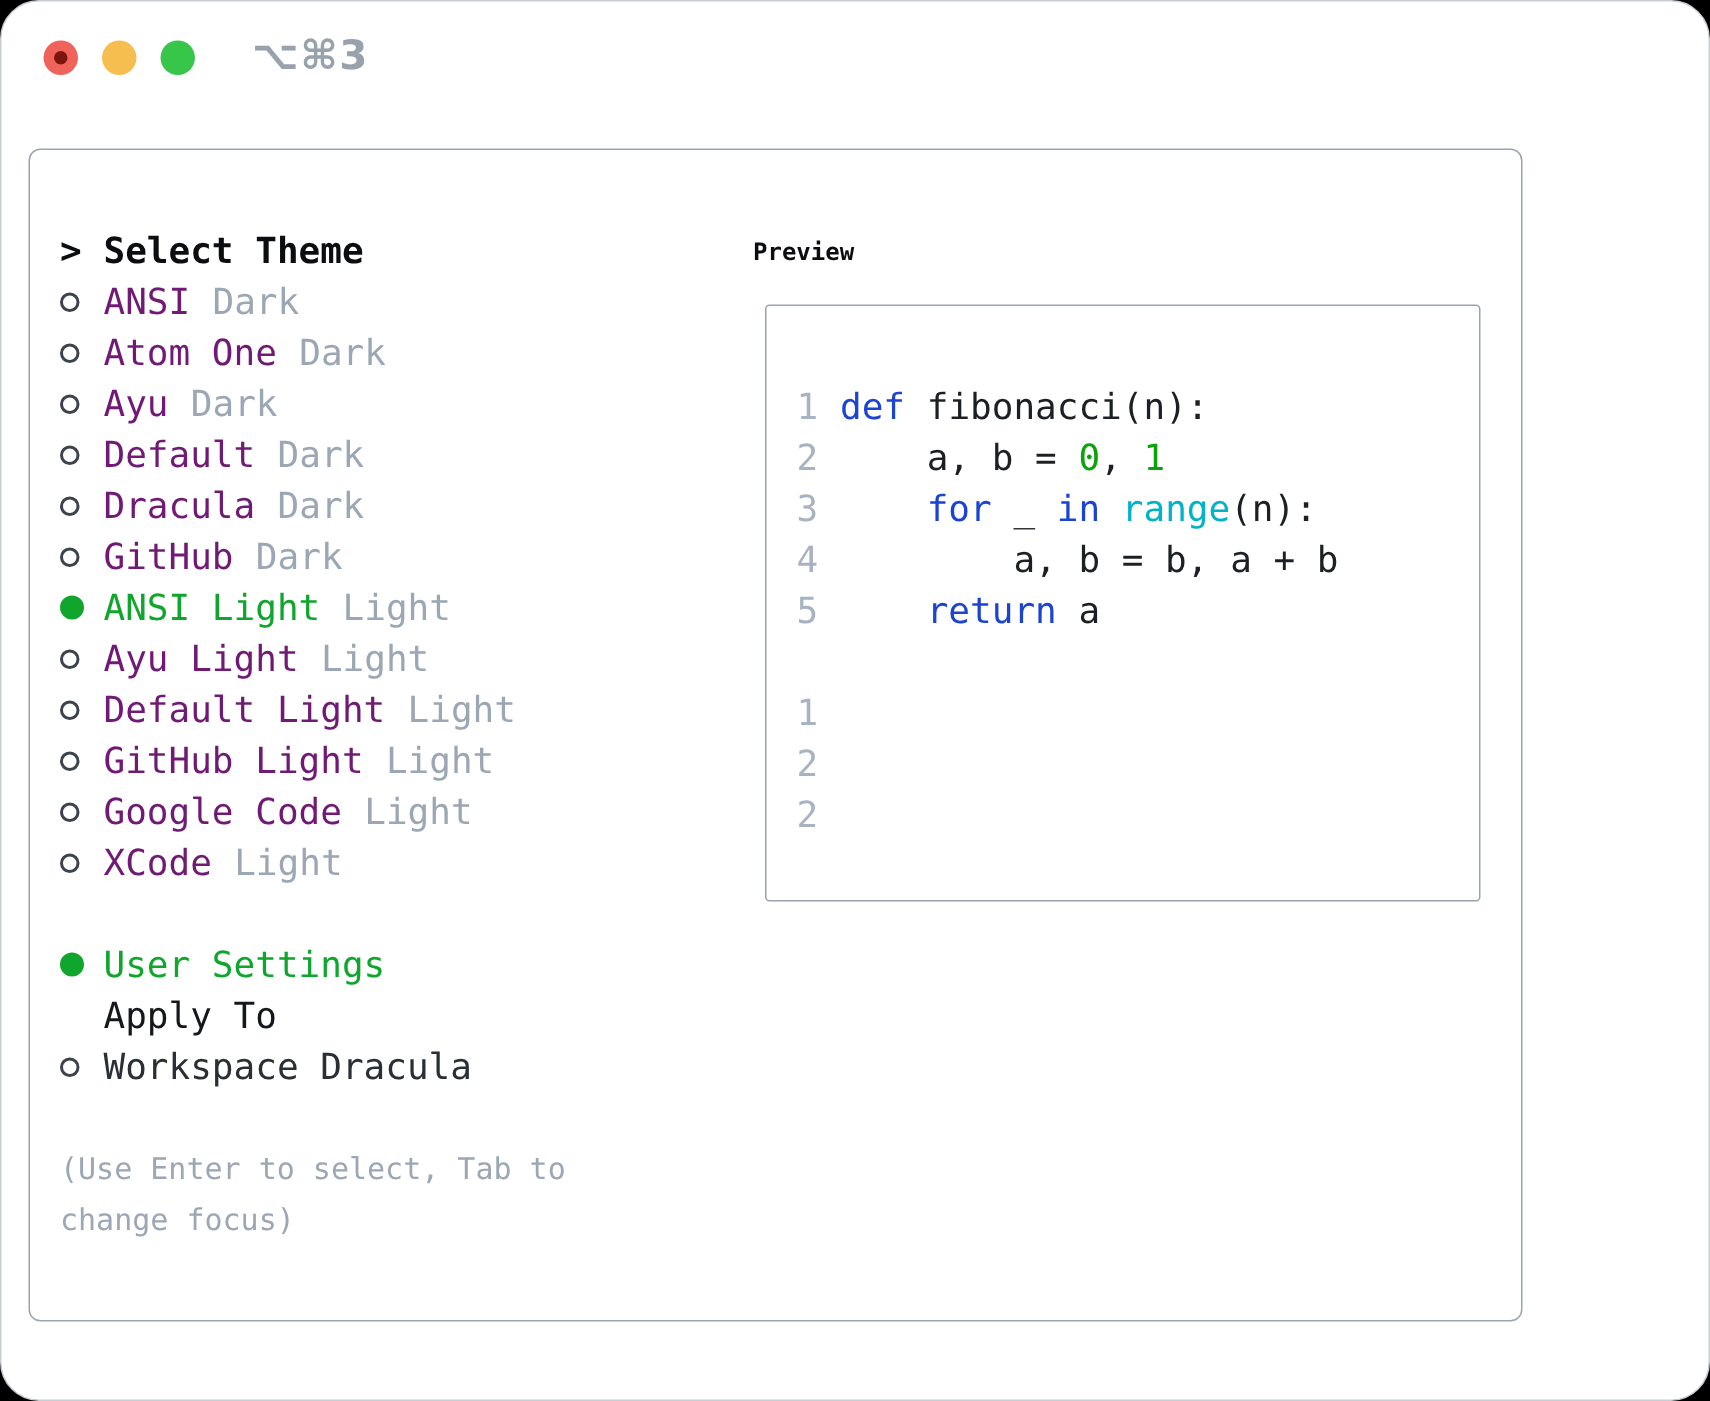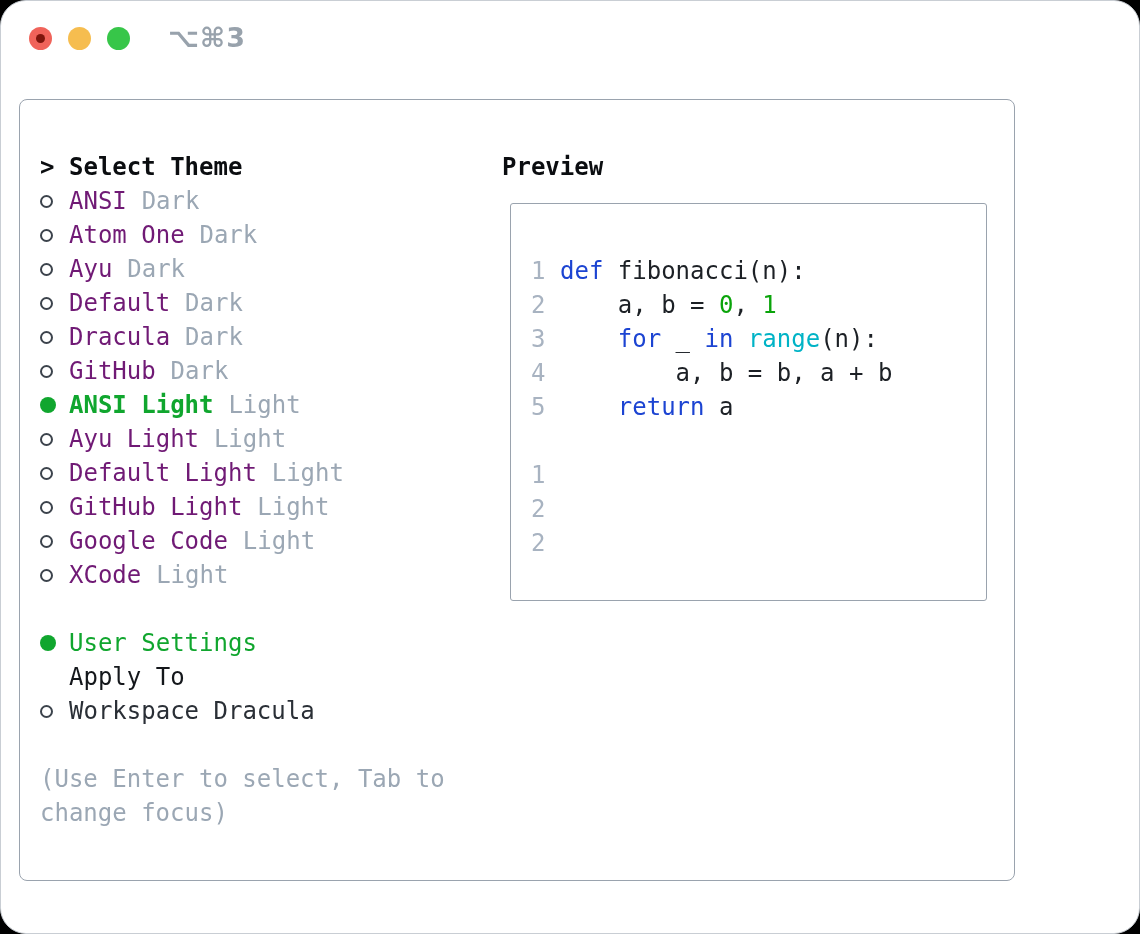--- a/index.html
+++ b/index.html
@@ -38,29 +38,29 @@
   .left-col{position:absolute;left:20px;top:50px;}
   .row{display:flex;align-items:center;height:34px;font-size:24px;
        color:#2a2f36;white-space:pre;}
   .marker{width:29px;flex:none;display:flex;align-items:center;}
   .gt{font-weight:bold;color:#0b0d10;}
   .bullet{width:13px;height:13px;border:2px solid #3c434c;border-radius:50%;
        box-sizing:border-box;}
   .bullet.sel{width:16px;height:16px;border:none;background:var(--accent-green);}
   .hdr{font-weight:bold;color:#0b0d10;}
   .name{color:#701a75;}
-  .name.sel{color:var(--accent-green);font-weight:bold;}
+  .name.sel{color:var(--accent-green);}
   .variant{color:var(--muted-gray);margin-left:0.62em;}
   .spacer{height:34px;}
   .apply-hdr{color:#14171b;}
   .opt-label.sel{color:var(--accent-green);}
-  .help{color:var(--muted-gray);font-size:24px;line-height:34px;white-space:pre;}
+  .help{color:var(--muted-gray);font-size:20px;line-height:34px;white-space:pre;}
   
   .preview-hdr{position:absolute;left:482px;top:50px;height:34px;display:flex;
-       align-items:center;font-weight:bold;font-size:24px;color:#0b0d10;}
+       align-items:center;font-weight:bold;font-size:16px;color:#0b0d10;}
   .preview-box{position:absolute;left:490px;top:103px;width:477px;height:398px;
        border:1.5px solid #9aa3ae;border-radius:3px;box-sizing:border-box;
        padding:50px 0 0 20px;background:#fff;overflow:hidden;}
   .crow{display:flex;align-items:center;height:34px;font-size:24px;white-space:pre;}
   .lnum{width:15px;flex:none;margin-right:14px;color:var(--line-number-gray);}
   .code{color:#1c2025;}
   .kw{color:var(--keyword-blue);}
   .fn{color:var(--builtin-cyan);}
   .lit{color:var(--literal-green);}
   .ctx{color:var(--context-gray);}

